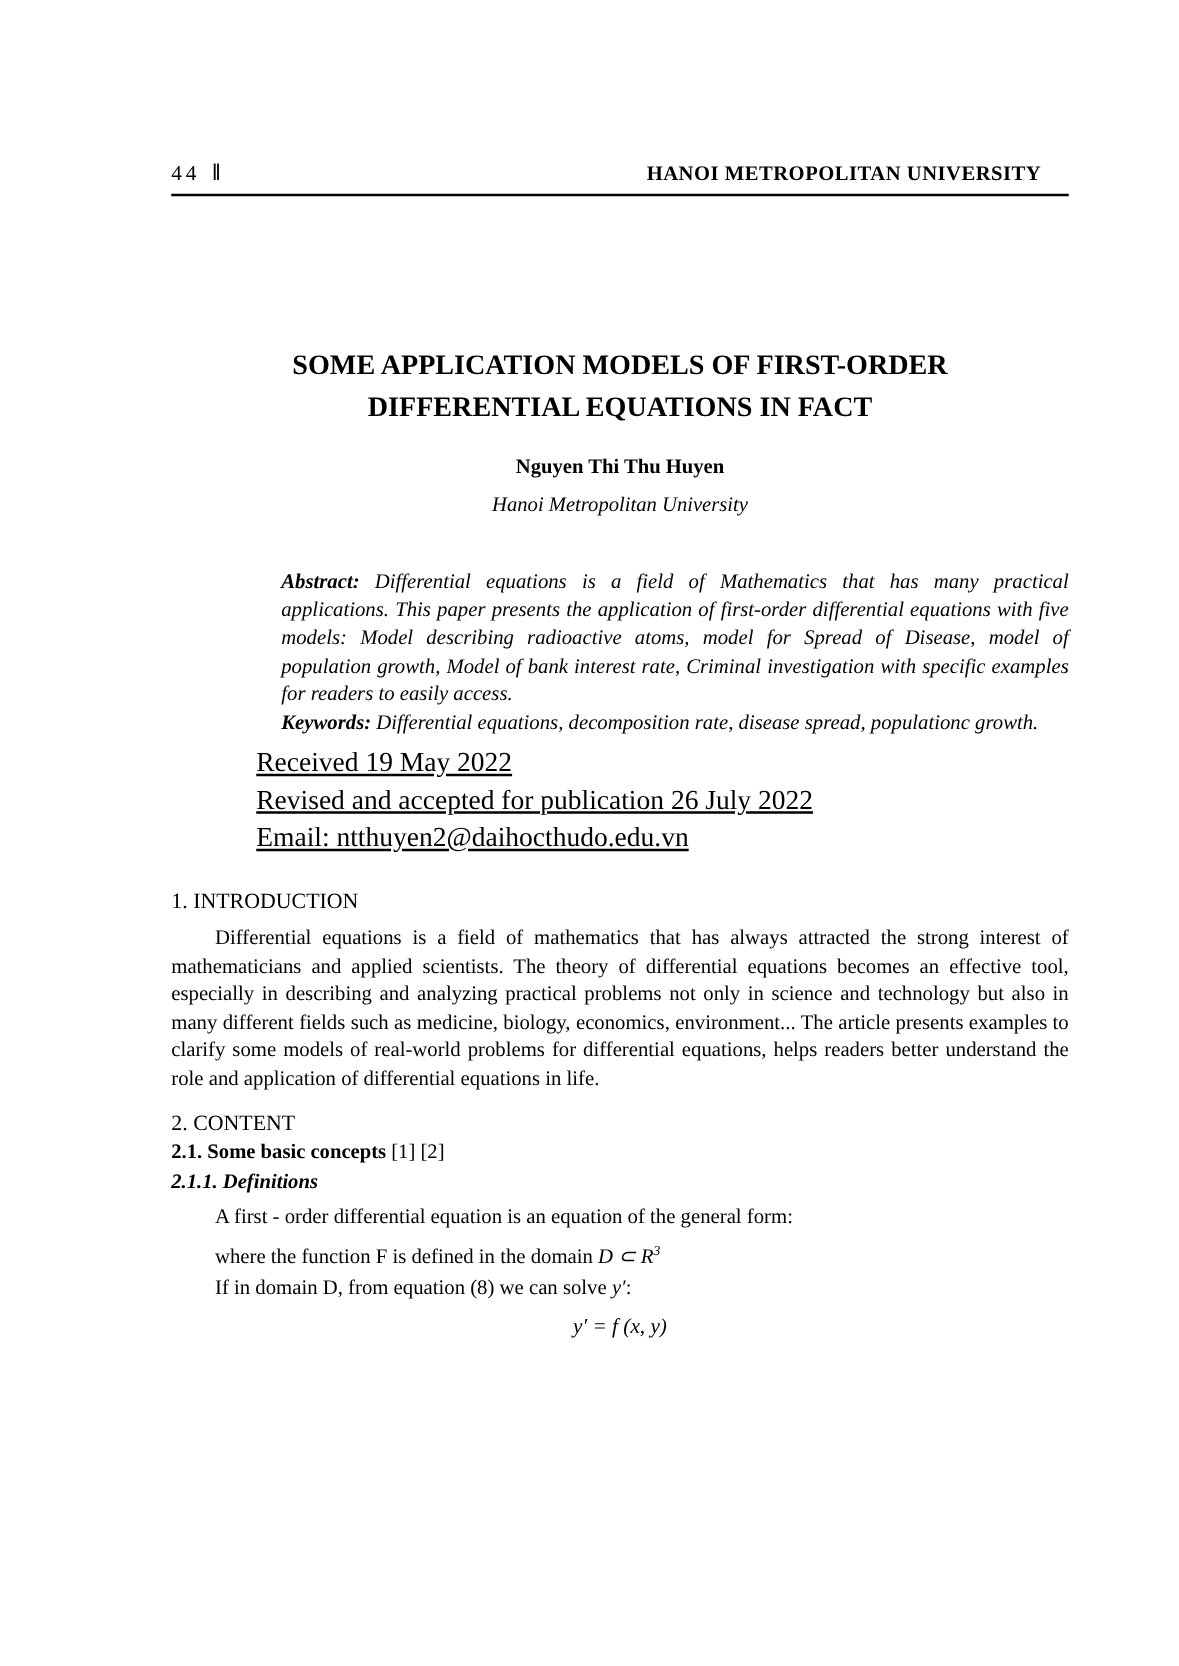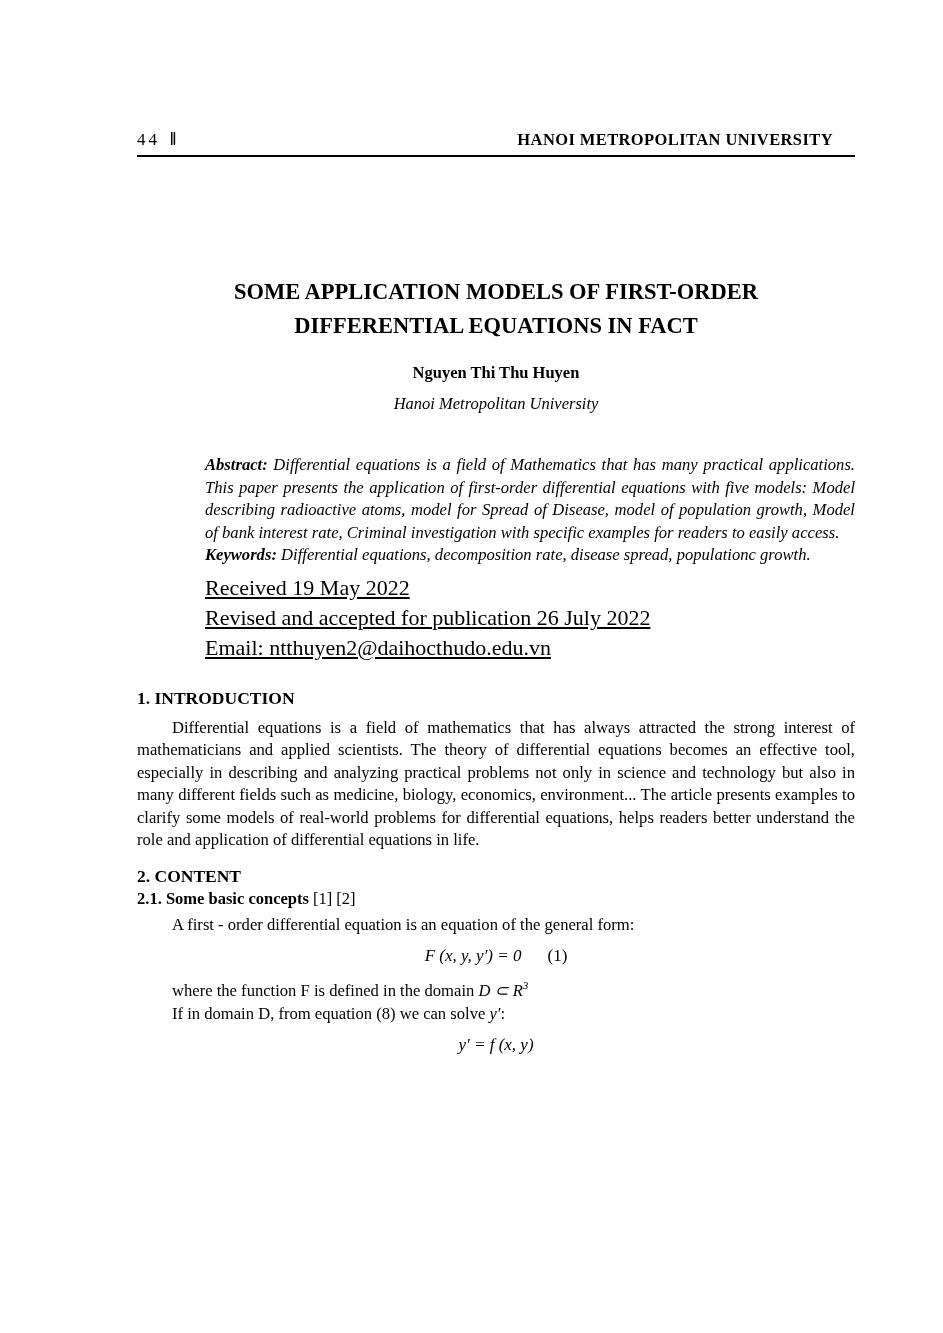--- a/index.html
+++ b/index.html
@@ -67,21 +67,21 @@
   .affiliation {
     margin-top: 11px;
     text-align: center;
     font-style: italic;
     font-size: 16.5px;
   }
 
   
   .abstract-block {
     margin-top: 40px;
-    margin-left: 68px;
+    margin-left: 88px;
     font-style: italic;
     font-size: 15.8px;
     line-height: 22px;
     text-align: justify;
   }
   .abstract-block .lbl {
     font-weight: bold;
   }
   .keywords {
     margin-top: 0px;
@@ -96,21 +96,21 @@
   }
   .meta p {
     margin: 0 0 13px 0;
     line-height: 17px;
   }
 
   
   .h1 {
     margin-top: 32px;
     margin-bottom: 8px;
-    font-weight: bold;
+    font-weight: normal;
     font-size: 17.5px;
   }
   .h2 {
     margin: 2px 0 2px 0;
     font-weight: bold;
     font-size: 16.5px;
   }
   .h2 .refs { font-weight: normal; }
   .h3 {
     margin: 4px 0 6px 0;
@@ -174,24 +174,24 @@
     <p>Received 19 May 2022</p>
     <p>Revised and accepted for publication 26 July 2022</p>
     <p>Email: ntthuyen2@daihocthudo.edu.vn</p>
   </div>
 
   <div class="h1">1. INTRODUCTION</div>
   <p class="para">Differential equations is a field of mathematics that has always attracted the strong interest of mathematicians and applied scientists. The theory of differential equations becomes an effective tool, especially in describing and analyzing practical problems not only in science and technology but also in many different fields such as medicine, biology, economics, environment... The article presents examples to clarify some models of real-world problems for differential equations, helps readers better understand the role and application of differential equations in life.</p>
 
   <div class="h1" style="margin-top:14px; margin-bottom:2px;">2. CONTENT</div>
   <div class="h2"><span>2.1. Some basic concepts</span><span class="refs"> [1] [2]</span></div>
+  <div class="h3">2.1.1. Definitions</div>
 
   <p class="line">A first - order differential equation is an equation of the general form:</p>
 
-  <div class="equation"><span class="math">F (x, y, y′) = 0</span><span class="eq-num">(1)</span></div>
 
   <p class="line"><span>where the function F is defined in the domain </span><span class="math">D ⊂ R</span><sup class="math">3</sup></p>
 
   <p class="line" style="margin-top:0;"><span>If in domain D, from equation (8) we can solve </span><span class="math">y′</span><span>:</span></p>
 
   <div class="equation"><span class="math">y′ = f (x, y)</span></div>
 
 
 </div>
 

